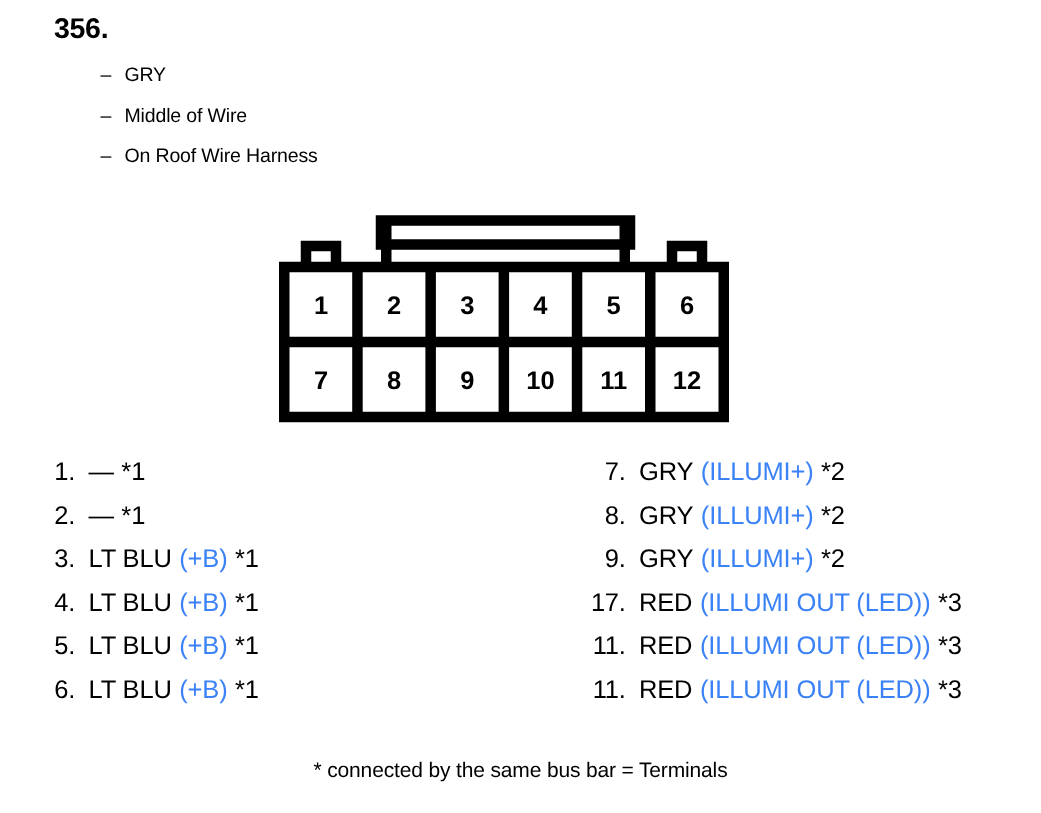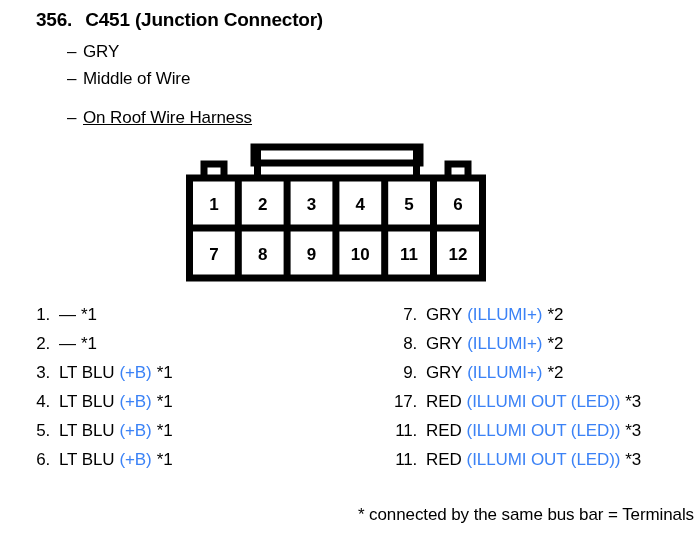--- a/index.html
+++ b/index.html
@@ -37,28 +37,28 @@
   }
   #title-text {
     font-size: 19px;
     font-weight: bold;
     margin-left: 13px;
     letter-spacing: -0.2px;
   }
   .subline {
     position: absolute;
     left: 67px;
-    font-size: 17px;
+    font-size: 13px;
     font-weight: normal;
     white-space: nowrap;
     letter-spacing: -0.1px;
   }
   #subline-0 { top: 42px; }
   #subline-1 { top: 69px; }
-  #subline-2 { top: 108px; text-decoration: underline; }
+  #subline-2 { top: 96px; }
   .sub-dash {
     display: inline-block;
     width: 16px;
   }
 
   
   #connector {
     position: absolute;
     left: 186px;
     top: 142px;
@@ -107,33 +107,32 @@
   .signal     { color: #3b82f6; }
   .note-ref   { color: #000000; }
   .sep        { display: inline-block; width: 5px; }
 
   
   #footer-note {
     position: absolute;
     left: 0;
     top: 505px;
     width: 694px;
-    text-align: right;
-    font-size: 17px;
+    text-align: center;
+    font-size: 14px;
     letter-spacing: -0.1px;
     white-space: nowrap;
   }
 </style>
 </head>
 <body>
 
 <div id="header">
   <div id="title-row">
     <span id="title-number">356.</span>
-    <span id="title-text">C451 (Junction Connector)</span>
   </div>
 
   <div class="subline" id="subline-0">
     <span class="sub-dash">–</span><span>GRY</span>
   </div>
   <div class="subline" id="subline-1">
     <span class="sub-dash">–</span><span>Middle of Wire</span>
   </div>
   <div class="subline" id="subline-2">
     <span class="sub-dash">–</span><span>On Roof Wire Harness</span>

